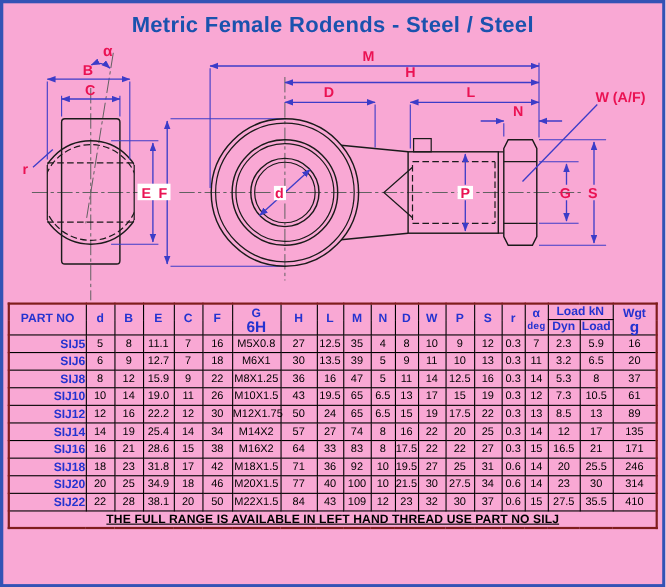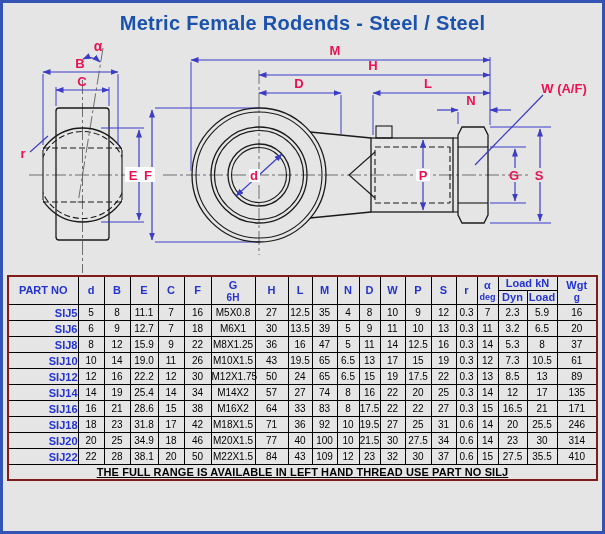--- a/index.html
+++ b/index.html
@@ -1,36 +1,36 @@
 <!DOCTYPE html>
 <html><head>
 <meta charset="utf-8">
 <style>
   html,body{margin:0;padding:0;background:#fff;}
   #page{
-    width:599px;height:528px;border:3px solid #3353b5;background:#e5e5e5;
+    width:599px;height:528px;border:3px solid #3353b5;background:#f9a8d4;
     font-family:"Liberation Sans",sans-serif;position:relative;overflow:hidden;
   }
   #title{
     text-align:center;margin-top:9px;font-size:20px;font-weight:bold;
     color:#1a52ae;letter-spacing:.3px;
   }
   #drawing-wrap{width:605px;height:238px;margin-top:2px;}
   
   #spec-table{
     border-collapse:collapse;table-layout:fixed;width:589px;margin:0 auto;
     border:2px solid #7f1d1d;
   }
   #spec-table th,#spec-table td{
     border:1px solid #000;padding:0;text-align:center;vertical-align:middle;
     white-space:nowrap;overflow:visible;
   }
   #spec-table thead th{color:#2433d0;font-size:11px;font-weight:bold;line-height:13px;}
-  #spec-table thead .sub{font-size:10px;line-height:11px;}
-  #spec-table thead .deg{font-size:9px;line-height:10px;}
+  #spec-table thead .sub{font-size:14px;line-height:11px;}
+  #spec-table thead .deg{font-size:9px;line-height:10px;font-family:Liberation Mono, monospace;}
   #spec-table tbody td{font-size:10px;height:15px;color:#000;}
   #spec-table tbody td.part{
     color:#2433d0;font-weight:bold;font-size:11px;text-align:right;padding-left:20px;
   }
   #spec-table tfoot td{
     font-size:11px;font-weight:bold;color:#000;height:14px;letter-spacing:.1px;text-decoration:underline;
   }
   #company{
     text-align:center;color:#2a65cb;font-size:16px;margin-top:7px;
   }

